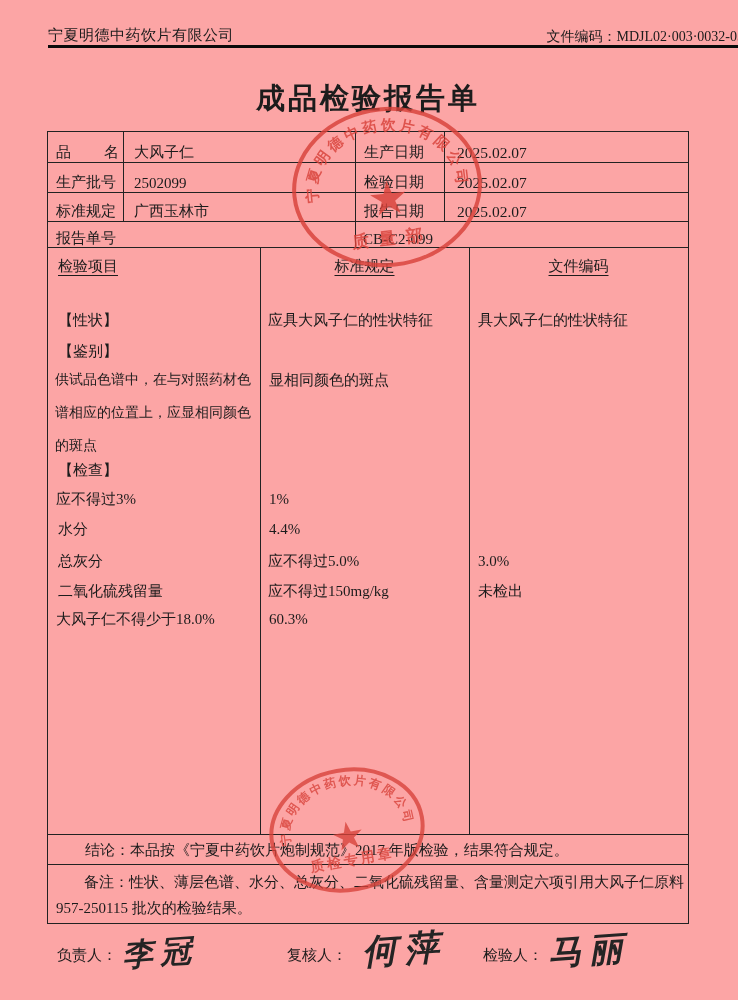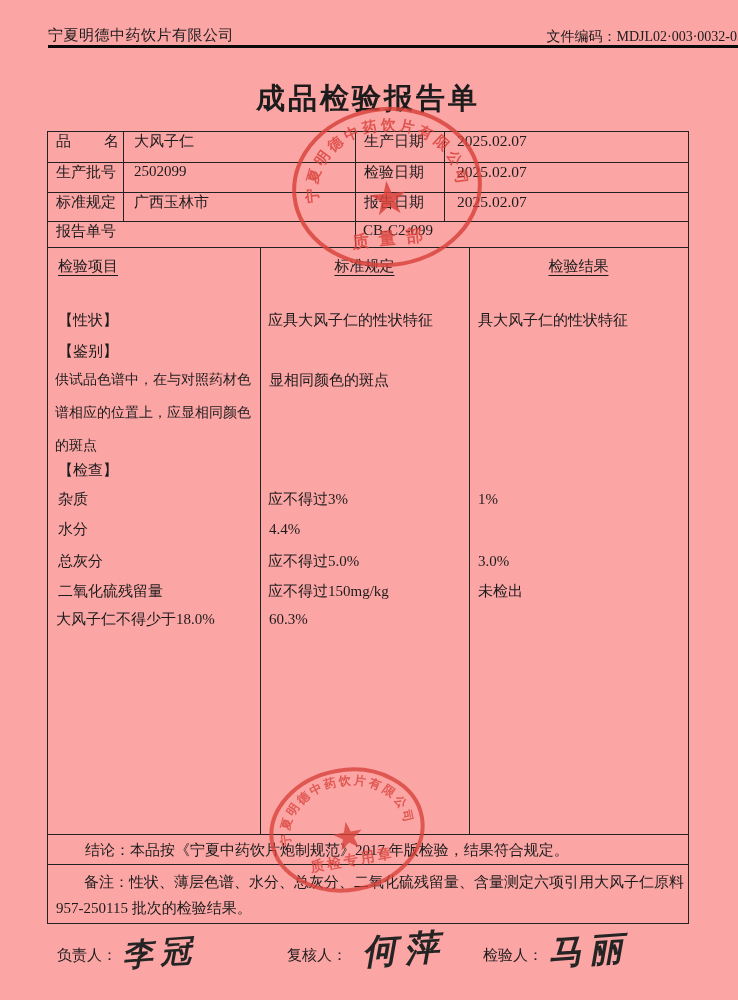--- a/index.html
+++ b/index.html
@@ -13,21 +13,21 @@
   .title{position:absolute;left:48px;top:79px;width:640px;text-align:center;
          font-family:"Liberation Sans","DejaVu Sans",sans-serif;font-weight:bold;
          font-size:29px;letter-spacing:3px;}
   
   .frame{position:absolute;left:47px;top:131px;width:640px;height:791px;border:1px solid #222;}
   
   .info{position:relative;width:640px;height:116px;display:grid;
         grid-template-columns:76px 232px 89px 243px;grid-template-rows:31px 30px 29px 26px;
         font-size:15px;border-bottom:1px solid #222;box-sizing:border-box;}
   .cell{box-sizing:border-box;border-right:1px solid #222;border-bottom:1px solid #222;
-        display:flex;align-items:flex-start;overflow:hidden;white-space:nowrap;}
+        display:flex;align-items:flex-end;overflow:hidden;white-space:nowrap;}
   .cell.last-col{border-right:none;}
   .cell.last-row{border-bottom:none;}
   .lab{padding-left:8px;padding-right:4px;}
   .val{padding-left:10px;}
   .val4{padding-left:12px;font-size:15.5px;}
   .lab2{padding-left:8px;}
   .spread{display:block;width:100%;text-align:justify;text-align-last:justify;}
   .span2a{grid-column:1 / span 2;}
   .span2b{grid-column:3 / span 2;}
   .repno{padding-left:7px;}
@@ -88,21 +88,21 @@
       <div class="cell repno span2b last-col last-row">CB-C2-099</div>
     </div>
 
     <div class="spec">
       <div class="vdiv vd1"></div>
       <div class="vdiv vd2"></div>
 
       <div class="r2 hrow" style="top:8px">
         <div class="c-item"><span>检验项目</span></div>
         <div class="c-std h-std"><span>标准规定</span></div>
-        <div class="c-res h-res"><span>检验结果</span></div>
+        <div class="c-res h-res"><span>文件编码</span></div>
       </div>
 
       <div class="r2" style="top:93px">
         <div class="c-item">【鉴别】</div>
         <div class="c-std"></div>
         <div class="c-res"></div>
       </div>
 
       <div class="r2" style="top:62px">
         <div class="c-item">【性状】</div>
@@ -115,21 +115,20 @@
         <div class="c-res">显相同颜色的斑点</div>
       </div>
 
       <div class="r2" style="top:212px">
         <div class="c-item">【检查】</div>
         <div class="c-std"></div>
         <div class="c-res"></div>
       </div>
 
       <div class="r2" style="top:241px">
-        <div class="c-item">杂质</div>
         <div class="c-std">应不得过3%</div>
         <div class="c-res">1%</div>
       </div>
 
       <div class="r2" style="top:271px">
         <div class="c-item">水分</div>
         <div class="c-res">4.4%</div>
       </div>
 
       <div class="r2" style="top:303px">

